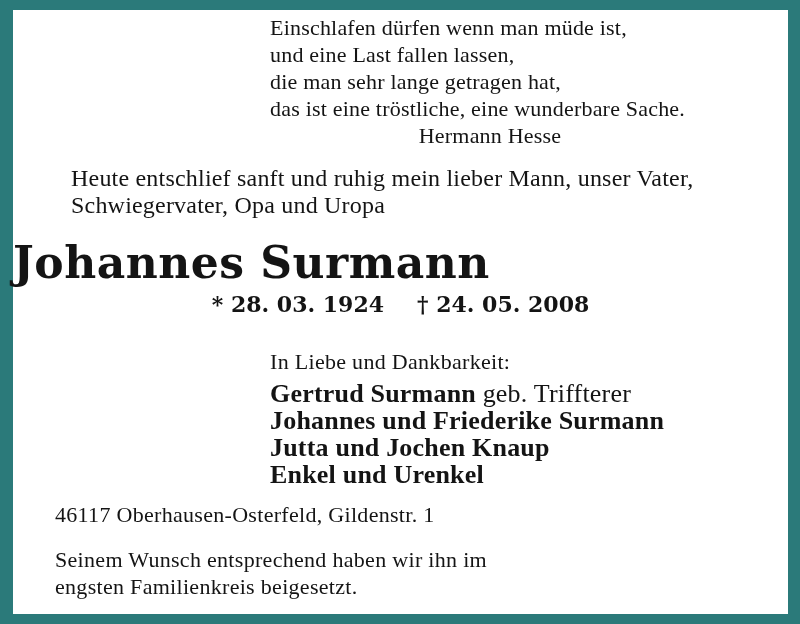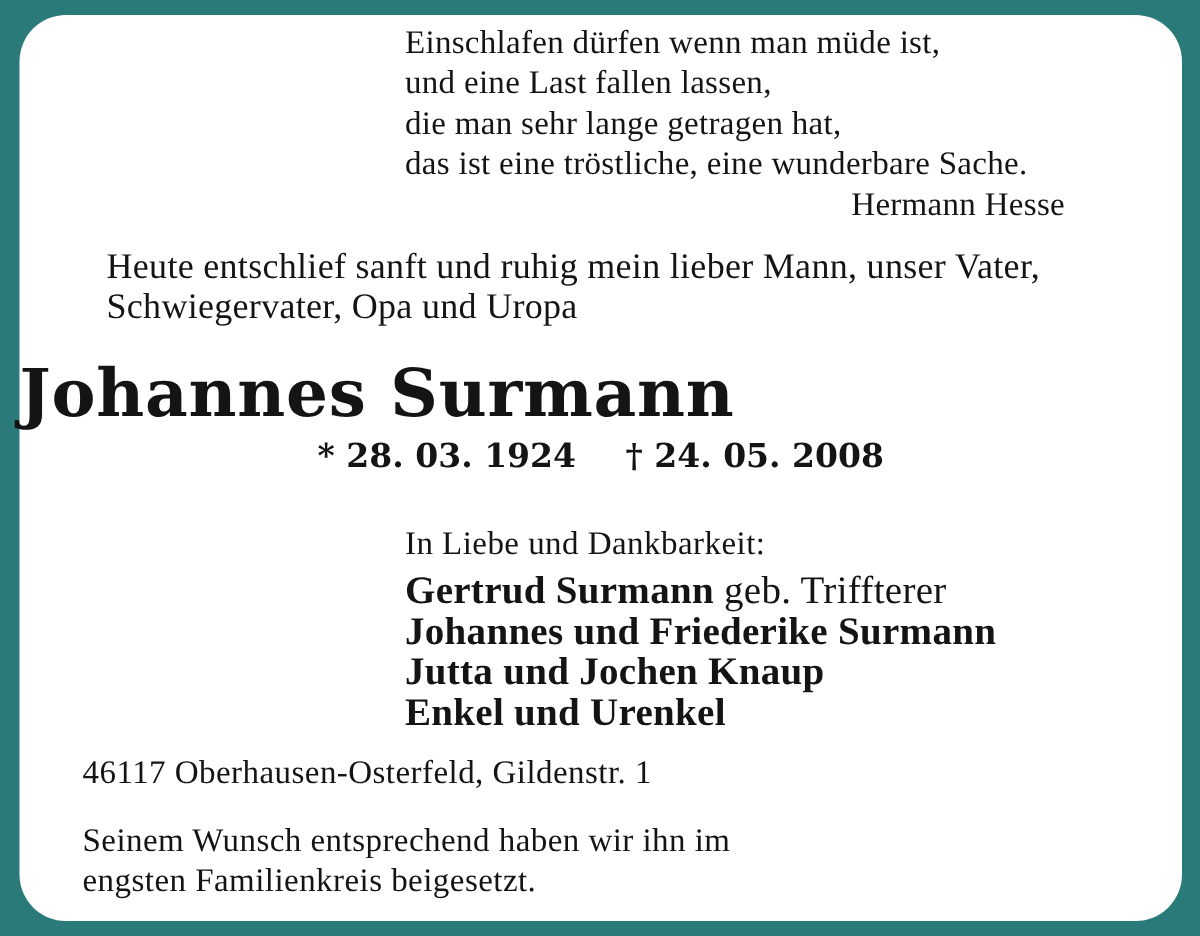--- a/index.html
+++ b/index.html
@@ -20,33 +20,32 @@
       overflow: hidden;
     }
     .paper {
       position: absolute;
       left: 13px;
       top: 10px;
       right: 12px;
       bottom: 10px;
       background: var(--paper);
       color: var(--ink);
-      border-radius: 31px;
     }
     .block { position: absolute; }
     .poem {
       left: 257px;
       top: 4px;
       width: 452px;
       font-size: 22px;
       line-height: 27px;
       letter-spacing: 0.2px;
     }
     .poem-attribution {
-      text-align: right;
+      text-align: center;
       padding-right: 12px;
     }
     .intro {
       left: 58px;
       top: 155px;
       font-size: 24px;
       line-height: 27px;
       letter-spacing: 0.2px;
     }
     .deceased-name {

